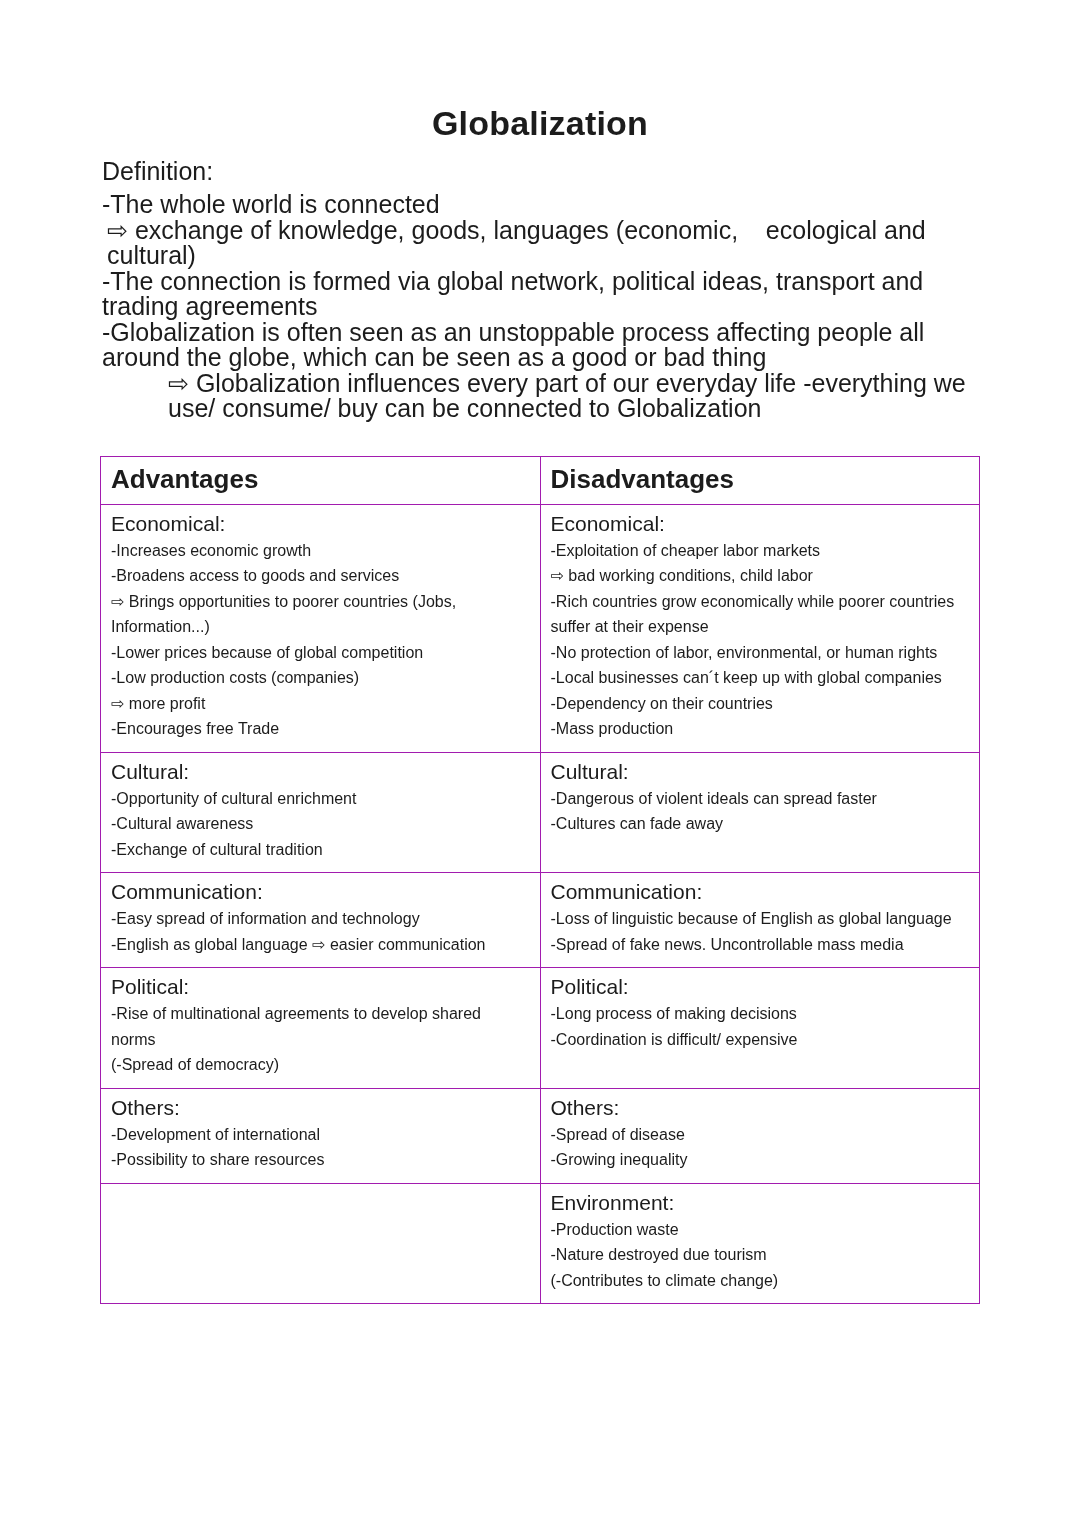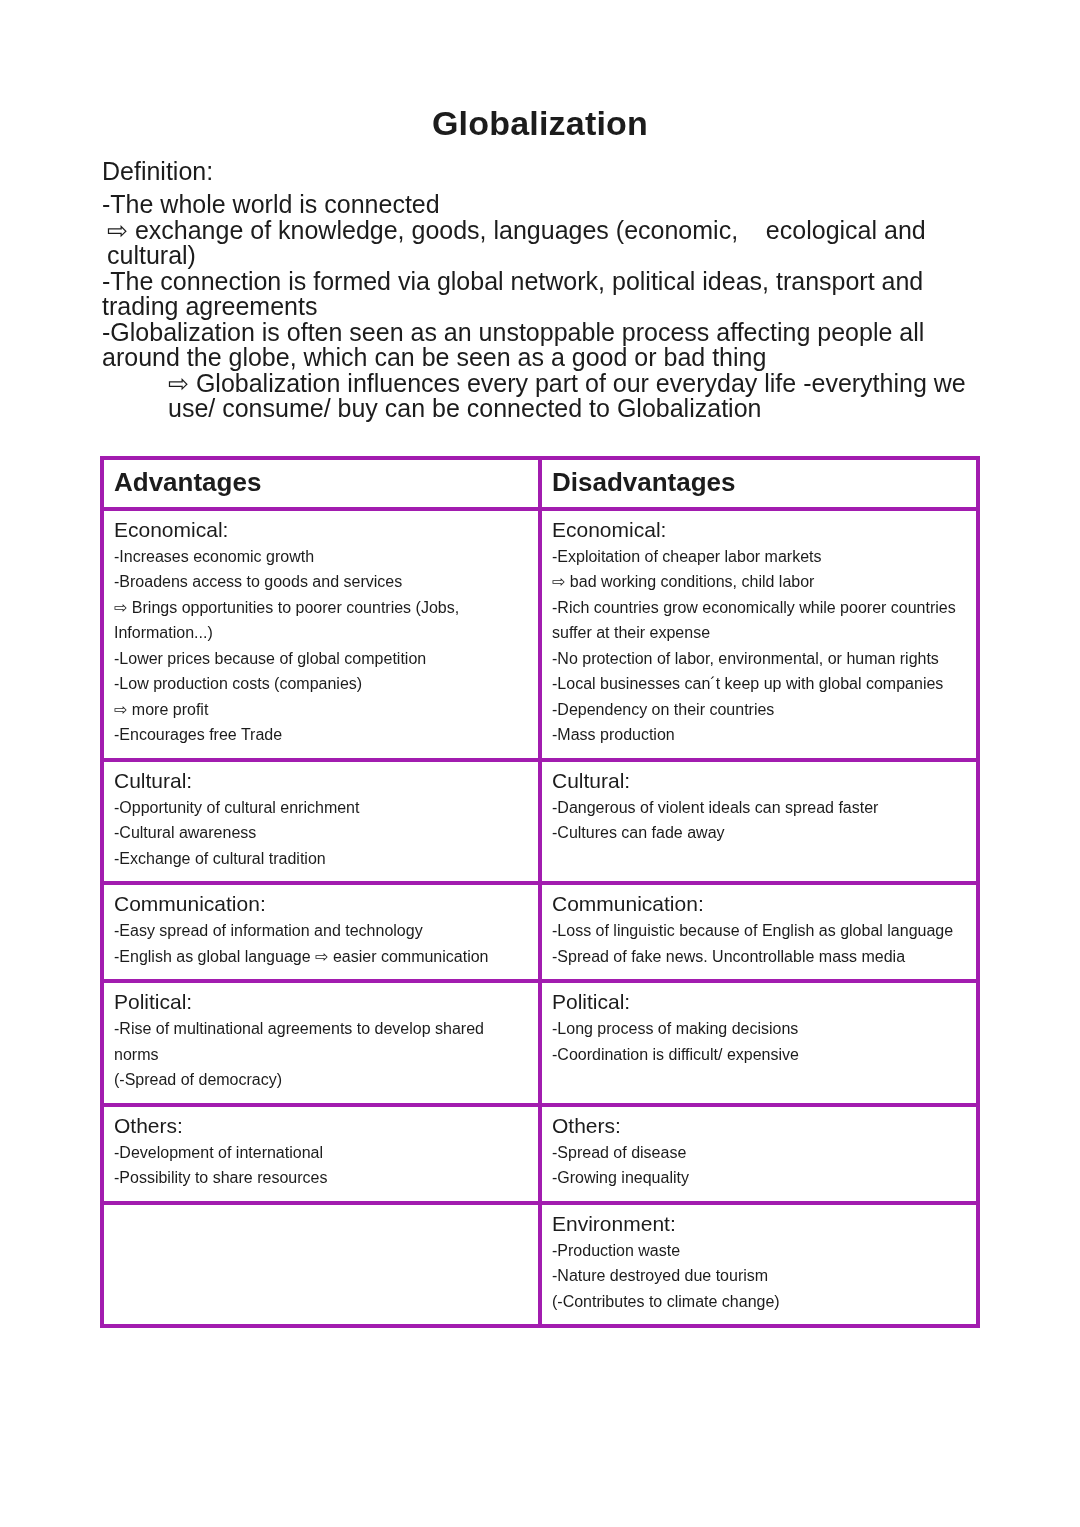--- a/index.html
+++ b/index.html
@@ -33,21 +33,21 @@
   }
   .indent-1 { padding-left: 5px; }
   .indent-2 { padding-left: 66px; }
   .adv-table {
     width: 100%;
     border-collapse: collapse;
     margin-top: 34px;
     table-layout: fixed;
   }
   .adv-table th, .adv-table td {
-    border: 4px solid #a21caf;
+    border: 1px solid #a21caf;
     vertical-align: top;
     text-align: left;
     width: 50%;
   }
   .adv-table th {
     font-size: 26px;
     font-weight: 700;
     padding: 7px 10px 9px 10px;
   }
   .adv-table td {

